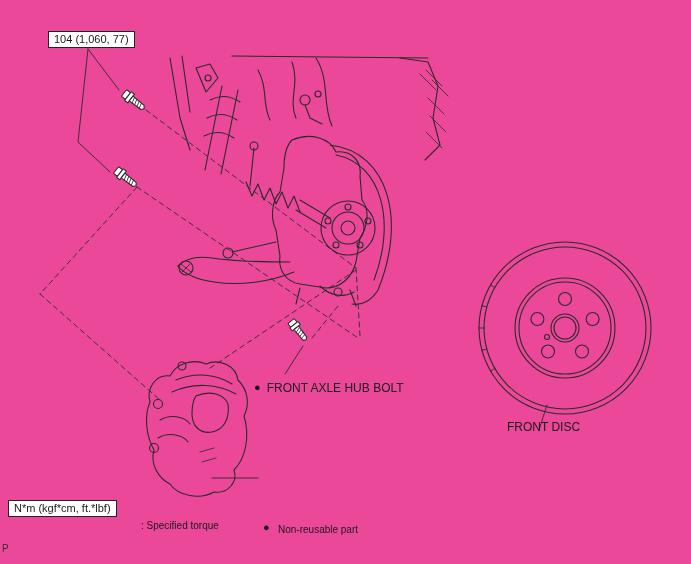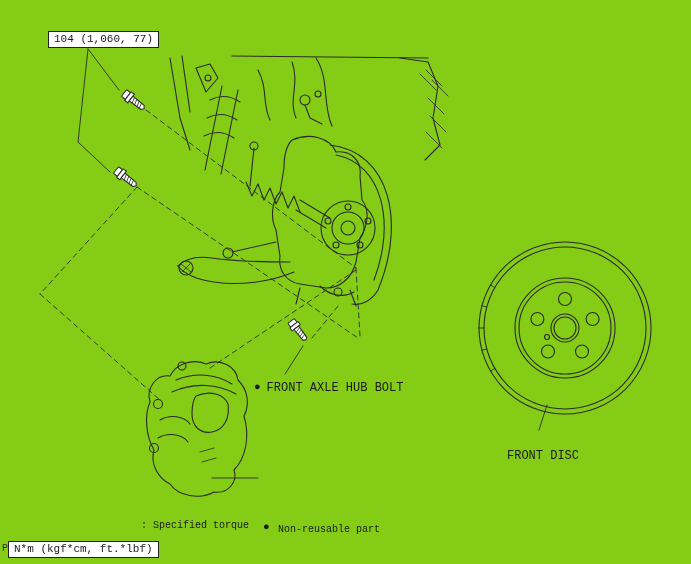--- a/index.html
+++ b/index.html
@@ -1,20 +1,20 @@
 <!DOCTYPE html>
 <html><head>
 <meta charset="utf-8">
 <style>
   html,body{margin:0;padding:0;background:#fff;}
   #page{
     position:relative;
     width:691px;height:564px;
-    background:#84cc16;
-    font-family:Liberation Mono, monospace;
+    background:#ec4899;
+    font-family:Liberation Sans, sans-serif;
     color:#1a1a1a;
     overflow:hidden;
   }
   #art{position:absolute;left:0;top:0;}
   .label{
     position:absolute;
     font-size:12px;
     line-height:14px;
     white-space:nowrap;
     color:#1a1a1a;
@@ -180,24 +180,24 @@
       <path d="M547,405 L539,430"></path>
     </g>
   </svg>
 
   <div class="boxed" style="left:48px;top:31px;">104 (1,060, 77)</div>
 
   <div class="label" style="left:254px;top:380px;">
     <span class="bullet">●</span><span>FRONT AXLE HUB BOLT</span>
   </div>
 
-  <div class="label" style="left:507px;top:449px;">FRONT DISC</div>
-
-
-  <div class="boxed" style="left:8px;top:541px;">N*m (kgf*cm, ft.*lbf)</div>
+  <div class="label" style="left:507px;top:420px;">FRONT DISC</div>
+
+
+  <div class="boxed" style="left:8px;top:500px;">N*m (kgf*cm, ft.*lbf)</div>
 
   <div class="legend-text" style="left:141px;top:520px;">: Specified torque</div>
 
   <div class="legend-text" style="left:263px;top:521px;font-size:11px;">●</div>
 
   <div class="legend-text" style="left:278px;top:524px;">Non-reusable part</div>
 
   <div id="page-marker">P</div>
 
 </div>

